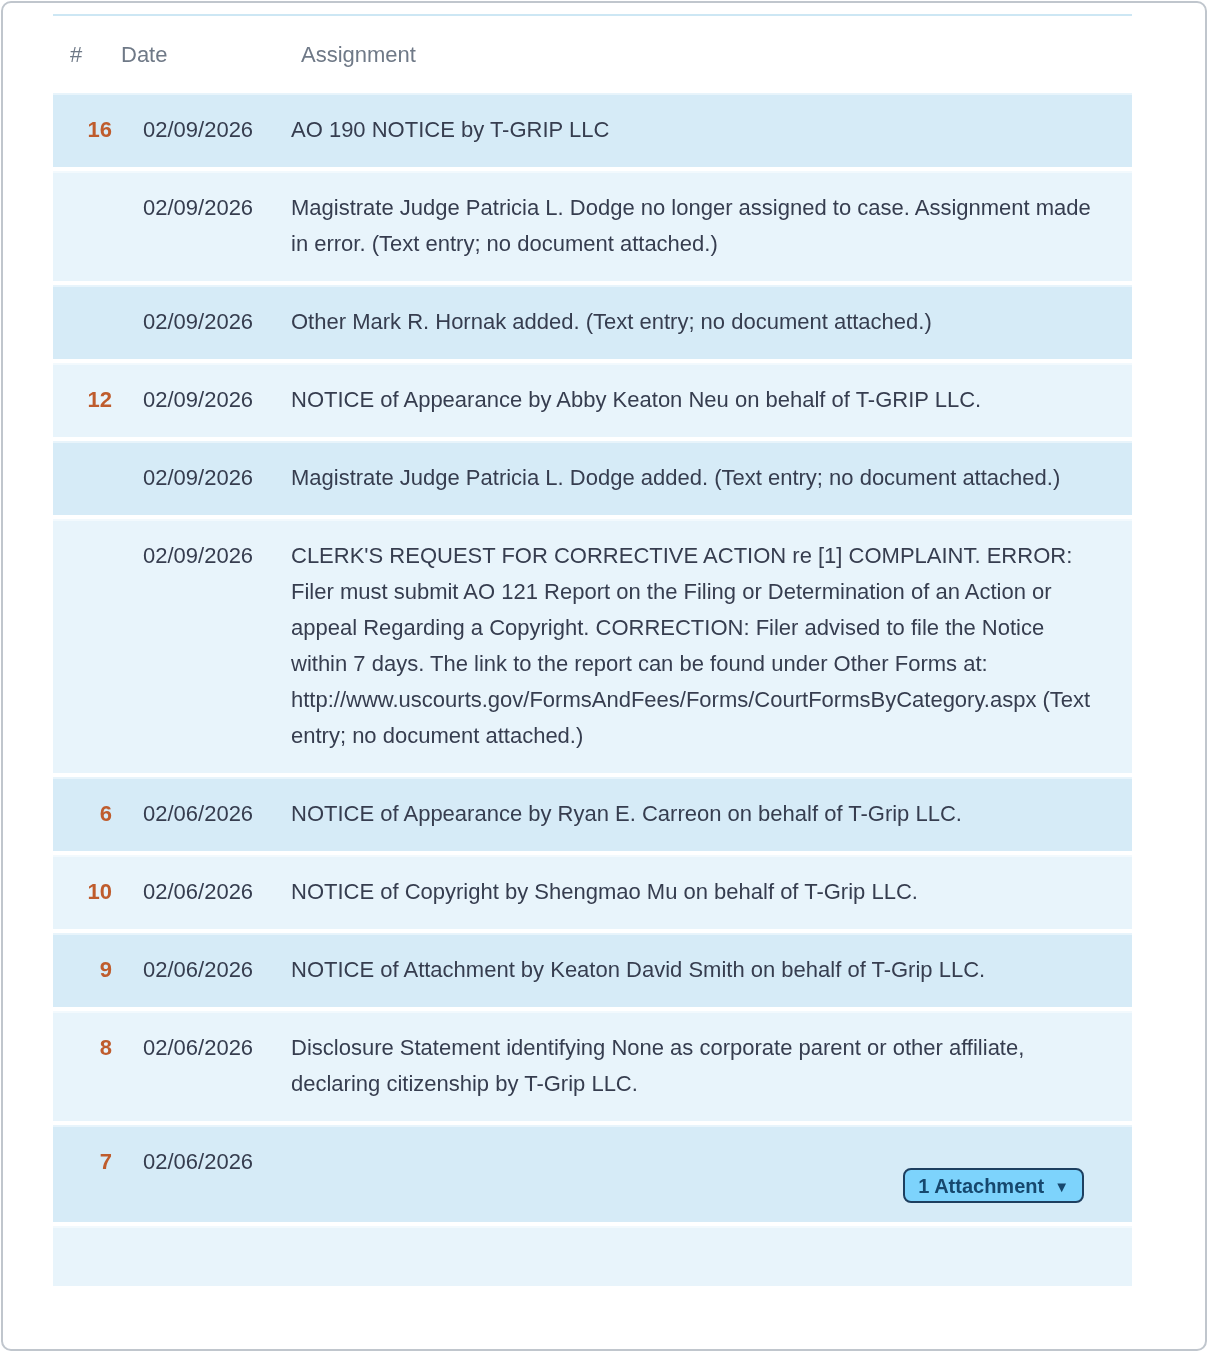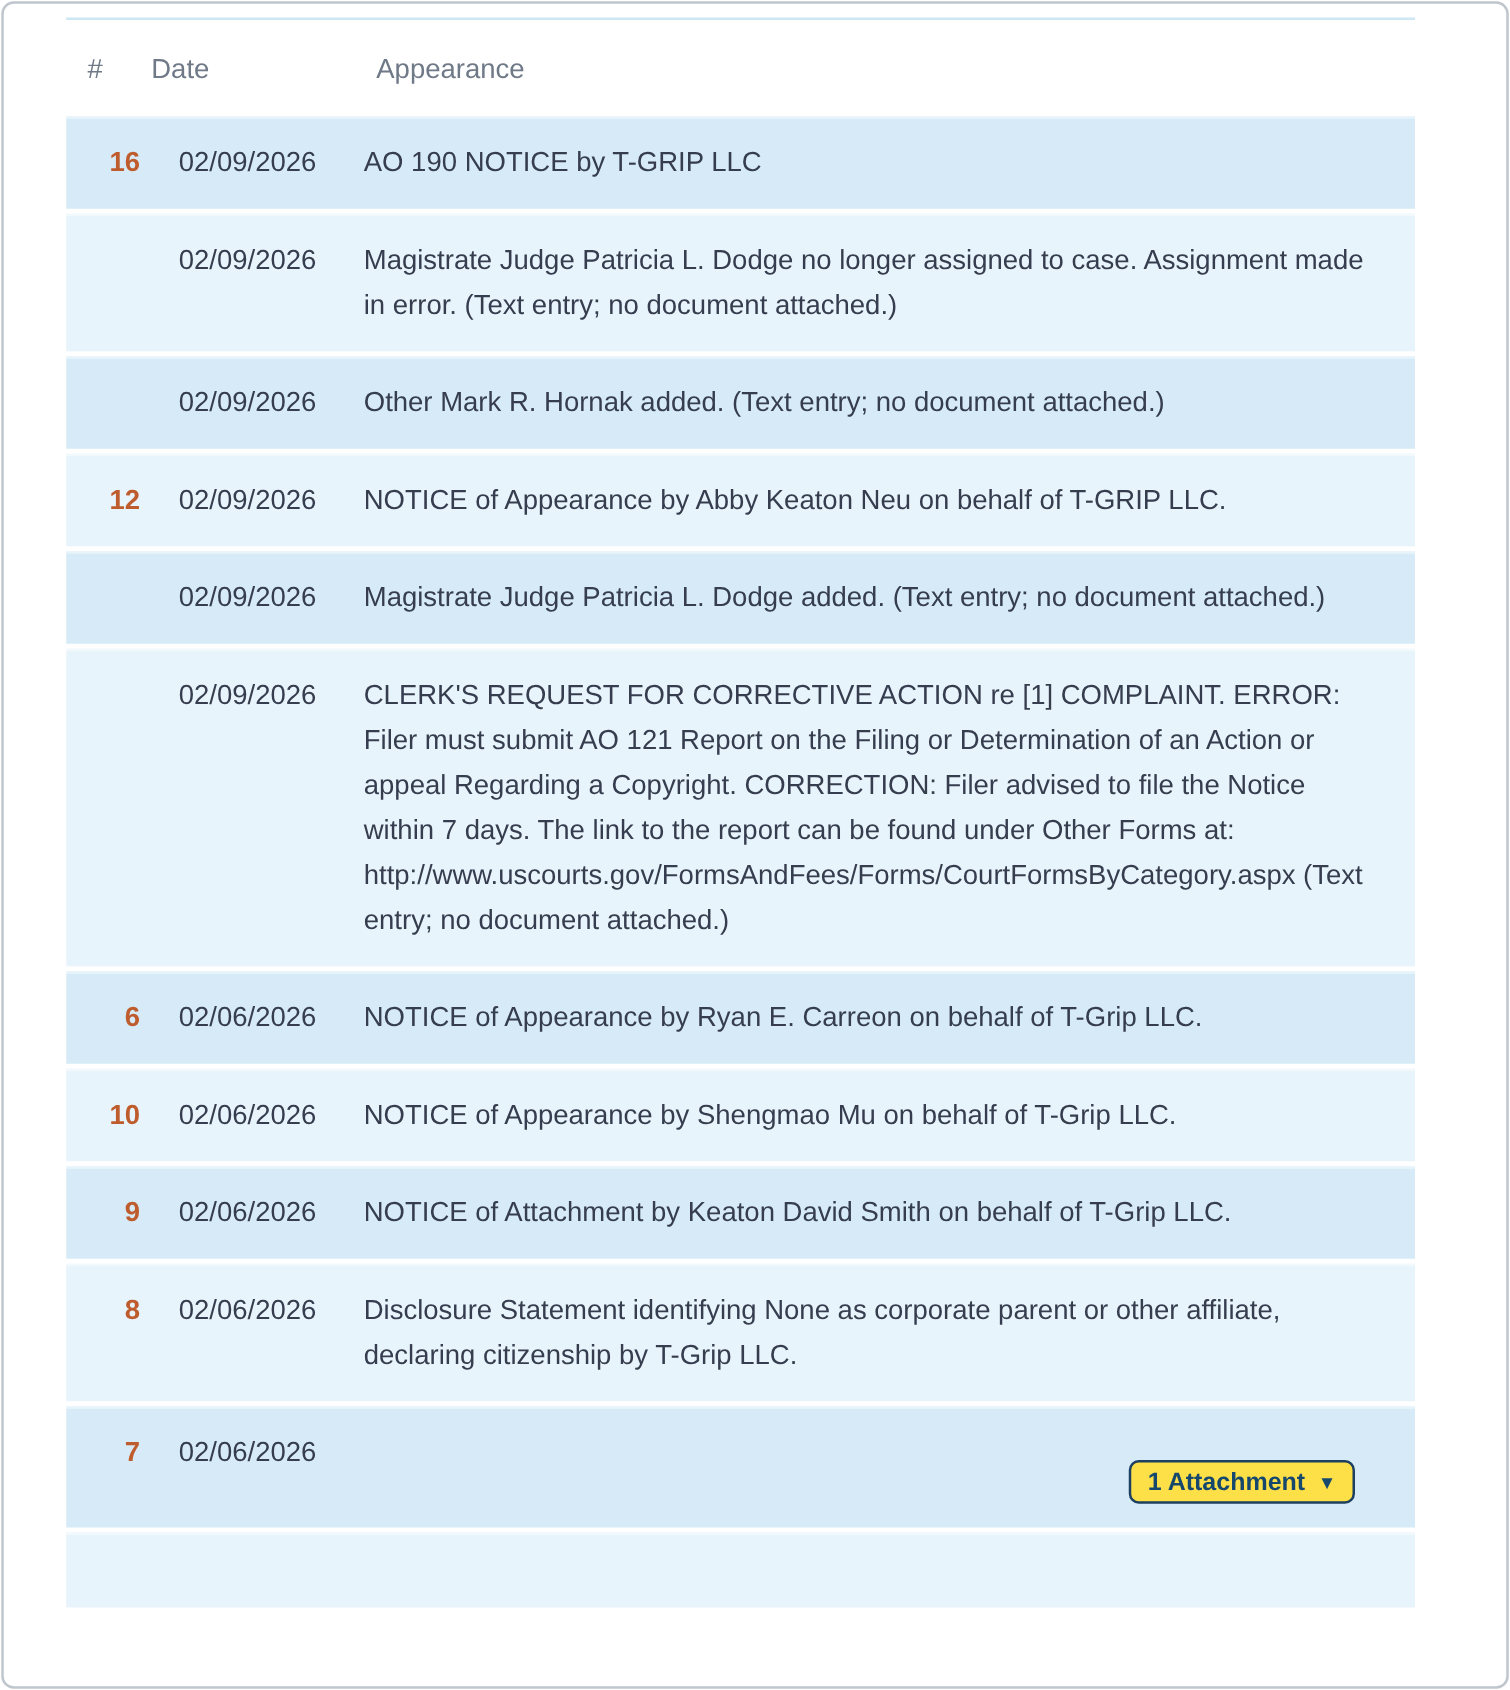--- a/index.html
+++ b/index.html
@@ -74,21 +74,21 @@
     justify-content: flex-end;
     margin-top: 24px;
   }
   .attachment-btn {
     height: 35px;
     margin-right: 20px;
     padding: 15px 13px;
     display: inline-flex;
     align-items: center;
     gap: 10px;
-    background: #fde047;
+    background: #7dd3fc;
     border: 2px solid #1d3f60;
     border-radius: 8px;
     color: var(--button-accent, #16486e);
     font-family: "Liberation Sans", sans-serif;
     font-weight: bold;
     font-size: 20px;
     line-height: 1;
     cursor: pointer;
     text-align: center;
   }
@@ -105,21 +105,21 @@
 </style>
 </head>
 <body>
 
 <div class="frame"></div>
 
 <div class="docket">
   <div class="header-row">
     <div class="h-num">#</div>
     <div class="h-date">Date</div>
-    <div class="h-desc">Appearance</div>
+    <div class="h-desc">Assignment</div>
   </div>
   <div id="rows">
       <div class="row">
     <div class="c-num">16</div>
     <div class="c-date">02/09/2026</div>
     <div class="c-desc">
       <span>AO 190 NOTICE by T-GRIP LLC</span>
       
     </div>
   </div>
@@ -168,21 +168,21 @@
     <div class="c-date">02/06/2026</div>
     <div class="c-desc">
       <span>NOTICE of Appearance by Ryan E. Carreon on behalf of T-Grip LLC.</span>
       
     </div>
   </div>
       <div class="row">
     <div class="c-num">10</div>
     <div class="c-date">02/06/2026</div>
     <div class="c-desc">
-      <span>NOTICE of Appearance by Shengmao Mu on behalf of T-Grip LLC.</span>
+      <span>NOTICE of Copyright by Shengmao Mu on behalf of T-Grip LLC.</span>
       
     </div>
   </div>
       <div class="row">
     <div class="c-num">9</div>
     <div class="c-date">02/06/2026</div>
     <div class="c-desc">
       <span>NOTICE of Attachment by Keaton David Smith on behalf of T-Grip LLC.</span>
       
     </div>

